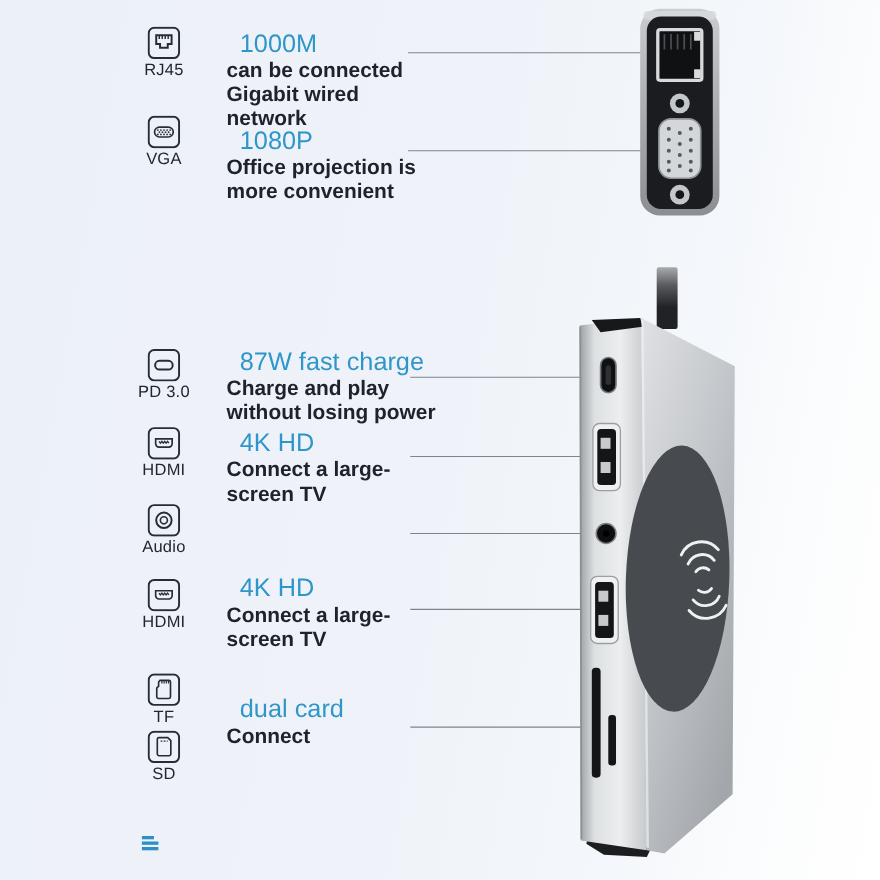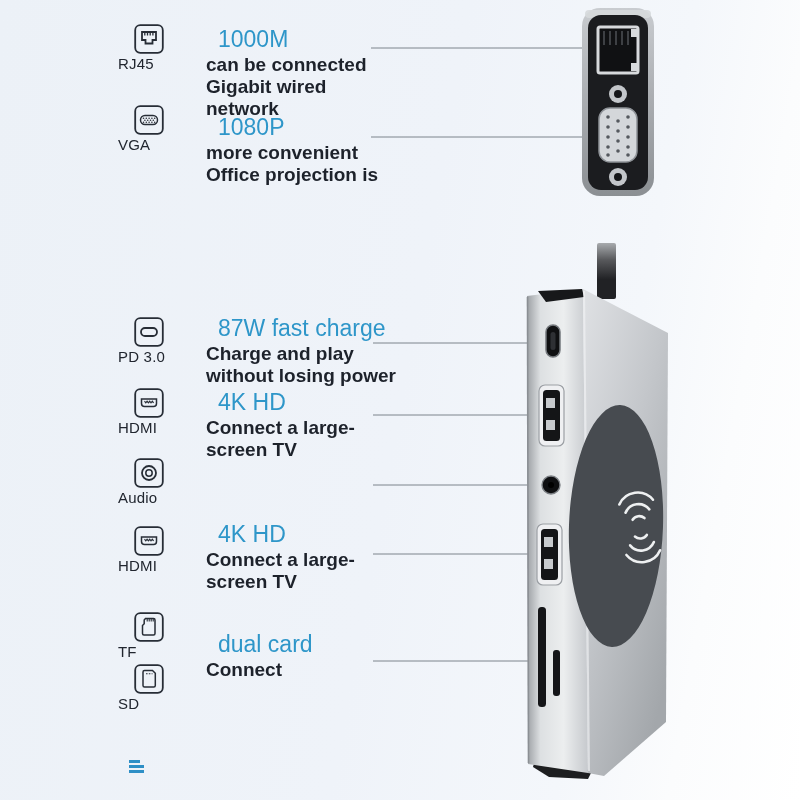--- a/index.html
+++ b/index.html
@@ -2,21 +2,21 @@
 <html><head>
 <meta charset="utf-8">
 <style>
   html,body{margin:0;padding:0;}
   body{width:800px;height:800px;overflow:hidden;
        font-family:"Liberation Sans", sans-serif;}
   .page{position:relative;width:800px;height:800px;
         background:linear-gradient(100deg,#ecf1f7 0%,#eff3f9 50%,#f4f7fb 74%,#fbfcfd 86%,#ffffff 100%);}
   .art{position:absolute;left:0;top:0;width:800px;height:800px;}
   .icon-wrap{position:absolute;width:30px;height:30px;}
-  .icon-label{position:absolute;width:62px;
+  .icon-label{position:absolute;width:62px;text-align:center;
               font-size:15px;font-weight:500;color:#21262f;letter-spacing:.2px;}
   .feature-text{position:absolute;width:190px;}
   .headline{font-size:23px;line-height:26px;font-weight:500;color:#2e96c9;margin-bottom:2px;margin-left:12px;}
   .desc{font-size:19px;line-height:22px;font-weight:700;color:#1d222b;}
   .logo-bars{position:absolute;left:129px;top:760px;width:16px;height:14px;}
   .logo-bars i{position:absolute;left:0;height:3px;background:#2e8fc6;display:block;}
   .logo-bars i:nth-child(1){top:0;width:11px;}
   .logo-bars i:nth-child(2){top:5px;width:15px;}
   .logo-bars i:nth-child(3){top:10px;width:15px;}
   svg .ln{stroke:#7d848c;stroke-width:1;}
@@ -191,22 +191,22 @@
           <circle cx="12.3" cy="17.2" r="0.8"></circle>
           <circle cx="15.1" cy="17.2" r="0.8"></circle>
           <circle cx="17.9" cy="17.2" r="0.8"></circle>
           <circle cx="20.7" cy="17.2" r="0.8"></circle>
       </g>
     </svg>
   </div>
   <div class="icon-label" style="left:118px;top:136px">VGA</div>
   <div class="feature-text" style="left:206px;top:114px">
     <div class="headline">1080P</div>
+    <div class="desc">Office projection is</div>
     <div class="desc">more convenient</div>
-    <div class="desc">Office projection is</div>
   </div>
 
   <div class="icon-wrap" style="left:134px;top:317px">
     <svg viewBox="0 0 30 30" width="30" height="30" fill="none" stroke="#272d36" stroke-width="1.8">
       <rect x="1.2" y="1.2" width="27.6" height="27.6" rx="5"></rect>
       <rect x="7" y="11" width="16" height="8" rx="4"></rect>
     </svg>
   </div>
   <div class="icon-label" style="left:118px;top:348px">PD 3.0</div>
   <div class="feature-text" style="left:206px;top:315px">

